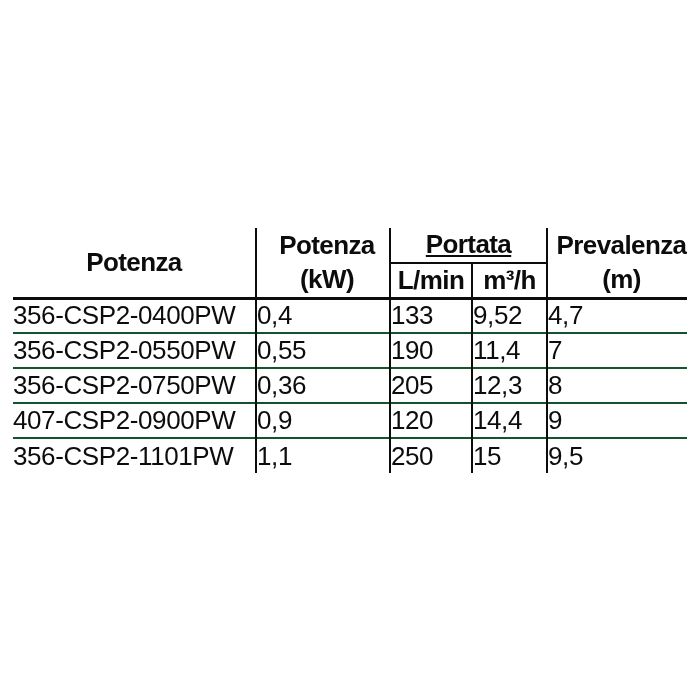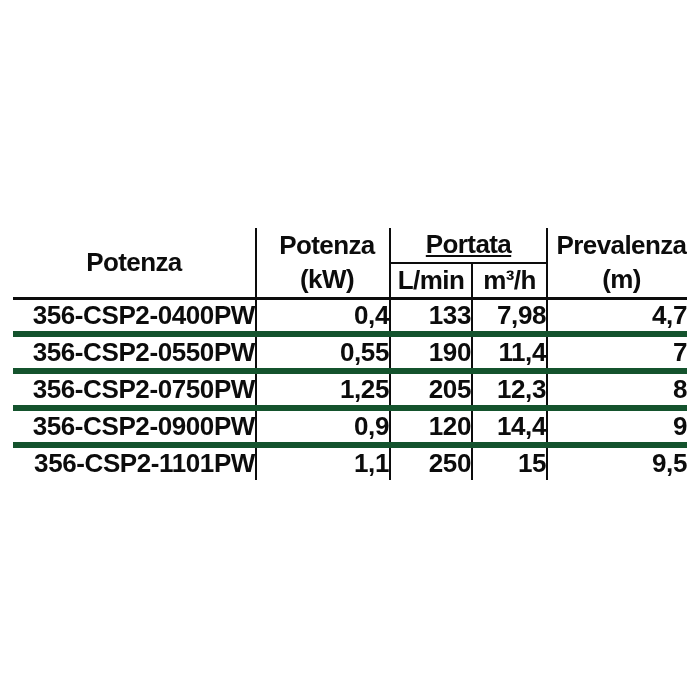--- a/index.html
+++ b/index.html
@@ -39,34 +39,34 @@
     font-weight: 700;
     font-size: 26px;
     letter-spacing: -0.6px;
     text-align: center;
     line-height: 1.05;
   }
   .hdr-line { line-height: 34px; padding-left: 8px; }
   
   table.spec tbody tr { height: 35px; }
   table.spec td {
-    font-weight: 700;
+    font-weight: 400;
     font-size: 26px;
     letter-spacing: -0.4px;
-    text-align: right;
+    text-align: left;
   }
   td.model-cell {
     text-align: left;
     padding-left: 3px;
   }
   
   .bl { border-left: 2px solid #0c0c0c; }          
   .portata-underline { border-bottom: 2px solid #0c0c0c; text-decoration: underline; } 
   .header-bottom { border-bottom: 3px solid #0c0c0c; }     
-  table.spec tbody td { border-top: 6px solid #14532d; }   
+  table.spec tbody td { border-top: 2px solid #14532d; }   
   table.spec tbody tr:first-child td { border-top: 0; }    
 </style>
 </head>
 <body>
 
 <div class="table-wrap">
   <table class="spec">
     <colgroup>
       <col style="width:243px">
       <col style="width:134px">
@@ -90,39 +90,39 @@
       <tr>
         <th class="bl header-bottom">L/min</th>
         <th class="bl header-bottom">m³/h</th>
       </tr>
     </thead>
     <tbody>
       <tr>
         <td class="model-cell">356-CSP2-0400PW</td>
         <td class="bl">0,4</td>
         <td class="bl">133</td>
-        <td class="bl">7,98</td>
+        <td class="bl">9,52</td>
         <td class="bl">4,7</td>
       </tr>
       <tr>
         <td class="model-cell">356-CSP2-0550PW</td>
         <td class="bl">0,55</td>
         <td class="bl">190</td>
         <td class="bl">11,4</td>
         <td class="bl">7</td>
       </tr>
       <tr>
         <td class="model-cell">356-CSP2-0750PW</td>
-        <td class="bl">1,25</td>
+        <td class="bl">0,36</td>
         <td class="bl">205</td>
         <td class="bl">12,3</td>
         <td class="bl">8</td>
       </tr>
       <tr>
-        <td class="model-cell">356-CSP2-0900PW</td>
+        <td class="model-cell">407-CSP2-0900PW</td>
         <td class="bl">0,9</td>
         <td class="bl">120</td>
         <td class="bl">14,4</td>
         <td class="bl">9</td>
       </tr>
       <tr>
         <td class="model-cell">356-CSP2-1101PW</td>
         <td class="bl">1,1</td>
         <td class="bl">250</td>
         <td class="bl">15</td>

